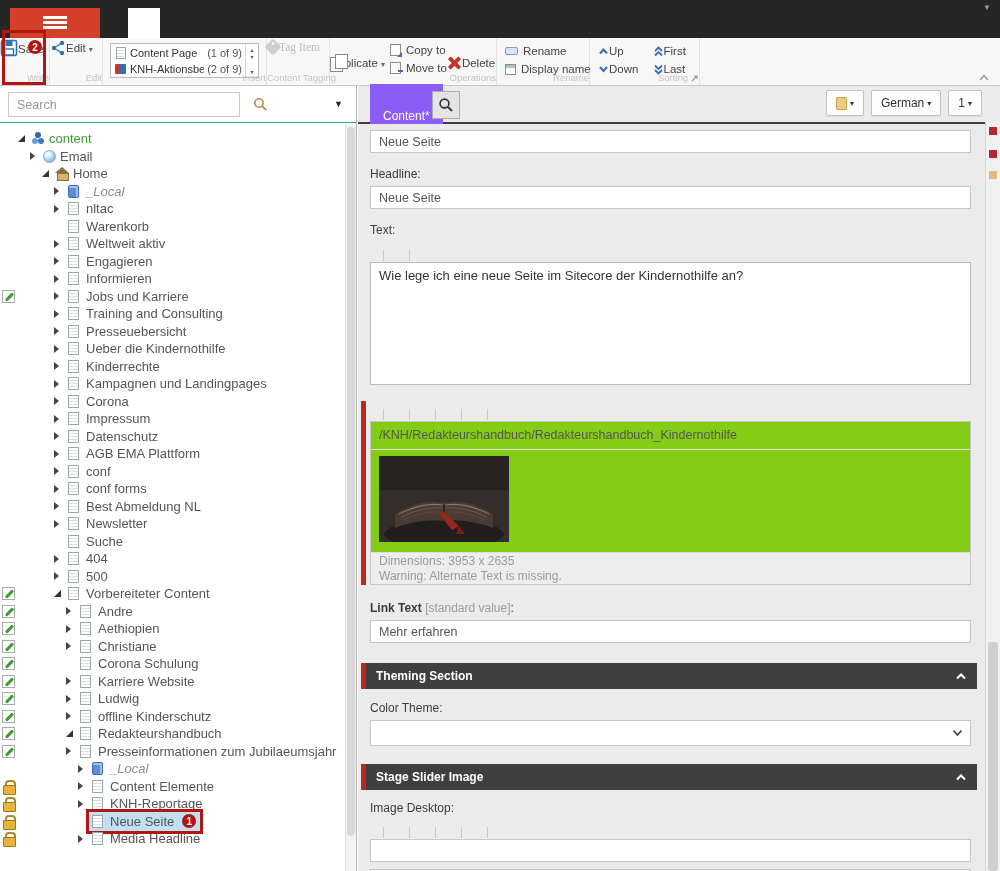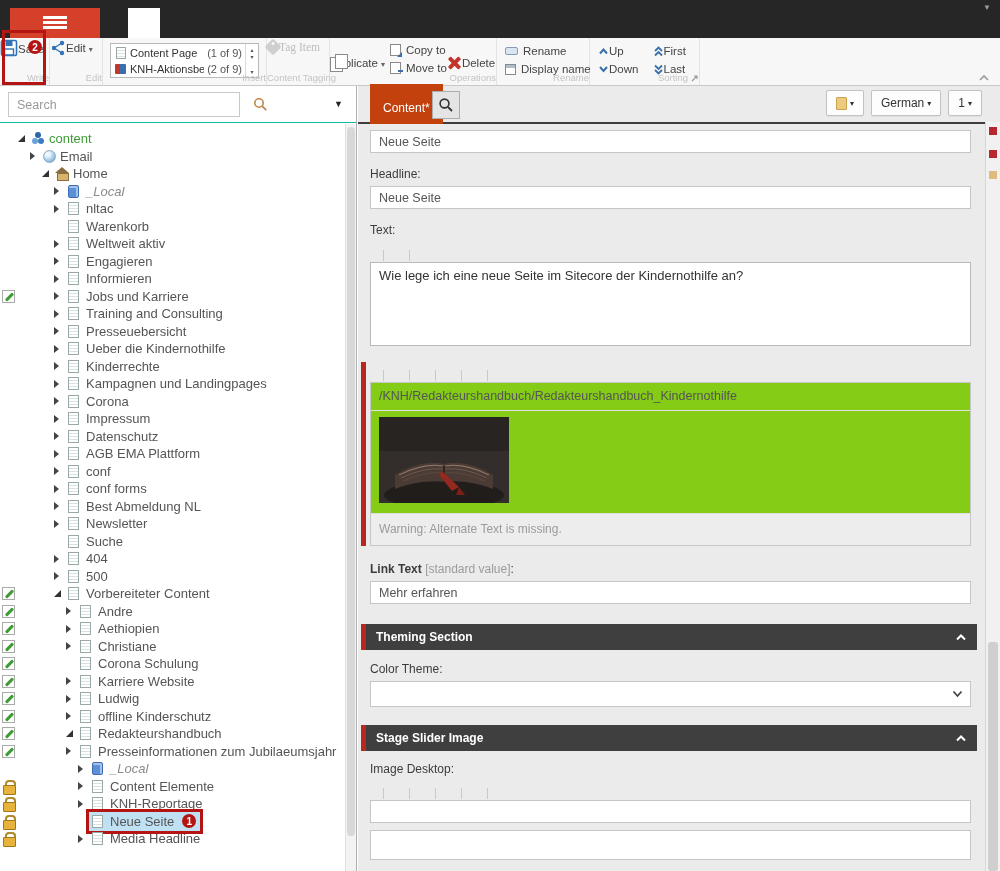--- a/index.html
+++ b/index.html
@@ -106,35 +106,35 @@
   .g-edit::before { content:''; position:absolute; left:5px; top:1px; width:3px; height:10px; background:#3e9c35; transform:rotate(45deg); border-radius:1px; }
   .g-lock::before { content:''; position:absolute; left:3px; top:0; width:7px; height:7px; border:2px solid #b08a2a; border-bottom:none; border-radius:4px 4px 0 0; }
   .g-lock::after { content:''; position:absolute; left:1px; top:5px; width:11px; height:8px; background:#e8b33c; border:1px solid #a07818; border-radius:1px; }
 
   .tree-scroll { position:absolute; right:0; top:38px; bottom:0; width:11px; background:#f3f3f3; border-left:1px solid #e0e0e0; cursor:pointer; }
   .tree-scroll .thumb { position:absolute; left:1px; right:1px; top:3px; bottom:35px; background:#d8d8d8; border-radius:4px; }
 
   
   .main { position:absolute; left:358px; top:86px; right:0; bottom:0; background:#ebebeb; }
   .tabbar { position:relative; height:38px; border-bottom:2px solid #3d3d3d; }
-  .ctab { position:absolute; left:12px; bottom:-2px; height:40px; padding:8px 13px; background:#c2410c; color:#fff; font-size:12px; line-height:32px; cursor:pointer; }
+  .ctab { position:absolute; left:12px; bottom:-2px; height:40px; padding:16px 13px; background:#8b5cf6; color:#fff; font-size:12px; line-height:32px; cursor:pointer; }
   .search-tab { position:absolute; left:74px; bottom:3px; width:28px; height:28px; background:#e4e4e4; border:1px solid #adadad; display:flex; align-items:center; justify-content:center; cursor:pointer; }
   .hdr-btns { position:absolute; right:18px; bottom:6px; display:flex; gap:7px; }
   .hdr-btn { height:26px; background:#fdfdfd; border:1px solid #c2c2c2; border-radius:2px; display:flex; align-items:center; padding:0 9px; font-size:12px; color:#333; box-shadow:0 1px 1px rgba(0,0,0,.06); cursor:pointer; }
   .hdr-btn .caret { color:#333; }
   .ic-profile { width:11px; height:13px; background:#ecca7e; border:1px solid #c9a44e; border-radius:1px; }
 
   .scrollbody { position:absolute; left:0; top:38px; right:15px; bottom:0; overflow:hidden; padding:0 14px 0 12px; }
   .fld-label { font-size:12px; color:#3c3c3c; height:14px; line-height:14px; }
   .fld-label b { font-weight:bold; } .fld-label .std { color:#9b9b9b; }
   .tinput { width:100%; height:23px; border:1px solid #c6c6c6; background:#fff; font-size:12.5px; color:#555; padding:0 8px; outline:none; display:block; font-family:"Liberation Sans",sans-serif; }
   .links { display:flex; height:14px; align-items:center; }
   .flink { position:relative; font-size:12.5px; color:var(--link_blue); margin-right:26px; cursor:pointer; white-space:nowrap; }
   .flink + .flink::before { content:''; position:absolute; left:-13px; top:1px; height:11px; border-left:1px solid #c9c9c9; }
-  .bigtext { width:100%; height:84px; background:#fff; border:1px solid #b9b9b9; font-size:13px; color:#333; padding:5px 8px; }
+  .bigtext { width:100%; height:123px; background:#fff; border:1px solid #b9b9b9; font-size:13px; color:#333; padding:5px 8px; }
   .red-left { border-left:5px solid var(--section_red); margin-left:-9px; padding-left:4px; }
   .imgbox { background:#84cc16; border:1px solid #c6c6c6; }
   .imgpath { font-size:12.5px; color:#555; padding:0 8px; line-height:27px; height:28px; border-bottom:1px solid #e2e2e2; }
   .thumbwrap { padding:6px 8px; }
   .imgfooter { background:#ededed; border-top:1px solid #ddd; padding:0 8px; height:32px; display:flex; flex-direction:column; justify-content:center; }
   .imgfooter div { font-size:12px; color:#9b9b9b; line-height:15px; }
   .sect-header { height:26px; display:flex; align-items:center; padding:0 10px; background:#3f3f3f; color:#fff; font-size:12px; font-weight:bold; border-left:5px solid var(--section_red); margin-left:-9px; margin-right:-6px; cursor:pointer; }
   .sect-header svg { margin-left:auto; }
   .selbox { position:relative; width:100%; height:26px; background:#fff; border:1px solid #c6c6c6; cursor:pointer; }
   .selbox svg { position:absolute; right:7px; top:8px; }
@@ -761,20 +761,21 @@
               <path d="M22 61 Q45 50 64 52" fill="none" stroke="#6e594f" stroke-width="1"></path>
               <path d="M108 61 Q85 50 66 52" fill="none" stroke="#6e594f" stroke-width="1"></path>
               <path d="M24 64 Q46 54 64 56" fill="none" stroke="#5c4a42" stroke-width="1"></path>
               <path d="M106 64 Q84 54 66 56" fill="none" stroke="#5c4a42" stroke-width="1"></path>
               <line x1="65" y1="49" x2="65" y2="65" stroke="#241f1d" stroke-width="1.6"></line>
               <path d="M63 54 L80 70 L73 74 L60 58 Z" fill="#93291f"></path>
               <path d="M80 70 L86 78 L77 78 Z" fill="#7d1f18"></path>
             </svg>
           </div>
           <div class="imgfooter">
+            <div>Dimensions: 3953 x 2635</div>
             <div>Warning: Alternate Text is missing.</div>
           </div>
         </div>
       </div>
 
       <div class="fld-label mt16"><b>Link Text</b> <span class="std">[standard value]</span><span>:</span></div>
       <input class="tinput mt5" value="Mehr erfahren" style="">
 
       <div class="sect-header mt20">
         <span>Theming Section</span>

